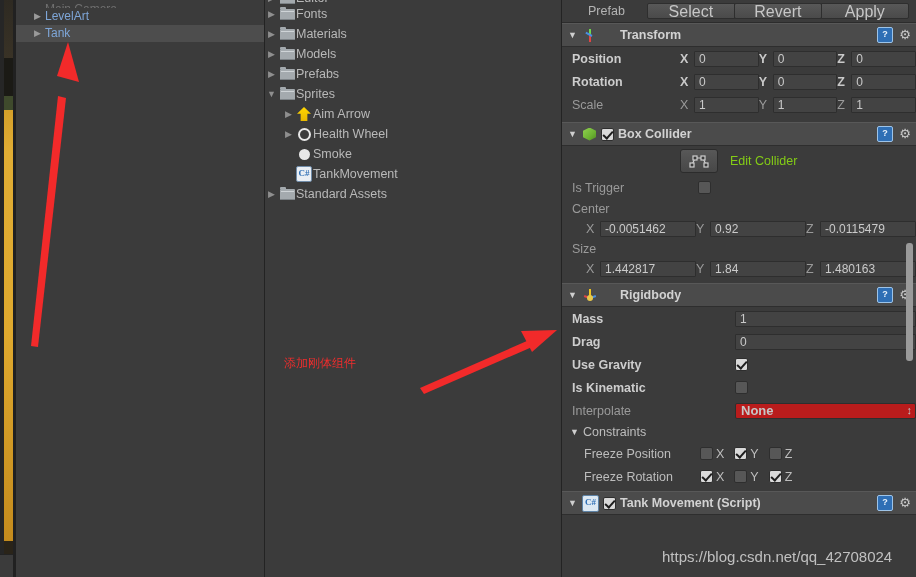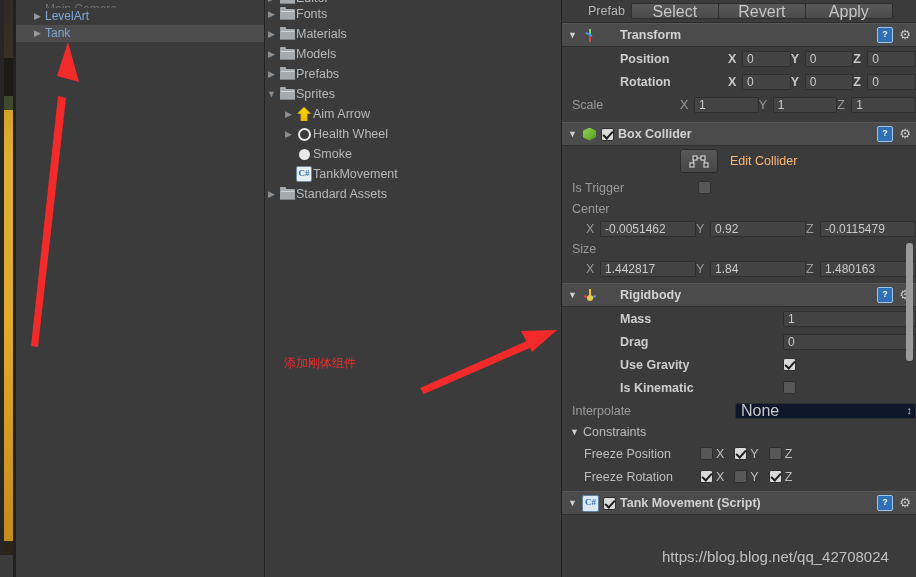--- a/index.html
+++ b/index.html
@@ -209,21 +209,21 @@
     height: 22px;
     background: #3b3b3b;
     display: flex;
     align-items: center;
     padding-left: 26px;
     border-bottom: 1px solid #2c2c2c;
   }
   .prefab-bar .lbl {
     color: #b4b4b4;
     font-size: 12.5px;
-    margin-right: 6px;
+    margin-right: 22px;
   }
   .pbtn {
     height: 16px;
     line-height: 15px;
     min-width: 88px;
     text-align: center;
     background: linear-gradient(#585858, #4a4a4a);
     border: 1px solid #2e2e2e;
     border-radius: 2px;
     color: #c6c6c6;
@@ -376,24 +376,24 @@
   }
 
   .row {
     height: 23px;
     display: flex;
     align-items: center;
     padding-left: 10px;
     font-size: 12.5px;
   }
   .row .lbl {
-    color: #fdba74;
+    color: #84cc16;
     flex: 0 0 auto;
   }
-  .row .lbl.bold { font-weight: bold; color: #cdcdcd; margin-left: 48px; }
+  .row .lbl.bold { font-weight: bold; color: #cdcdcd; }
   .row .lbl.dim { color: #9a9a9a; }
   .lbl-w {
     width: 108px;
     flex: 0 0 108px;
   }
   .lbl-w2 {
     width: 88px;
     flex: 0 0 88px;
   }
   .field {
@@ -419,31 +419,32 @@
     width: 14px;
     flex: 0 0 14px;
     font-weight: bold;
     color: #c9c9c9;
   }
   .axis .ax-l.dim { color: #9a9a9a; font-weight: normal; }
   .axis .field { flex: 1 1 0; min-width: 0; }
 
   .popup {
     height: 16px;
-    background: #0f172a;
+    background: #b91c1c;
     border: 1px solid #2e2e2e;
     border-radius: 2px;
     color: #c6c6c6;
-    font-size: 16px;
+    font-size: 13px;
     line-height: 14px;
     padding: 0 14px 0 5px;
     box-sizing: border-box;
     position: relative;
     overflow: hidden;
     white-space: nowrap;
+    font-weight: bold;
   }
   .popup:after {
     content: "\2195";
     position: absolute;
     right: 3px; top: -1px;
     font-size: 11px;
     color: #c0c0c0;
   }
   .objfield {
     height: 16px;
@@ -908,13 +909,13 @@
     <polygon points="68,42 57,76 79,82" fill="#f22a2a"></polygon>
   </g>
 
   <g>
     <polygon points="420,388 536,337 539,344 424,394" fill="#f22a2a"></polygon>
     <polygon points="557,330 521,331 532,352" fill="#f22a2a"></polygon>
   </g>
 </svg>
 
 <div class="anno-text" style="left:284px; top:355px;">添加刚体组件</div>
-<div class="watermark">https://blog.blog.net/qq_42708024</div>
+<div class="watermark">https://blog.csdn.net/qq_42708024</div>
 
 </body></html>

